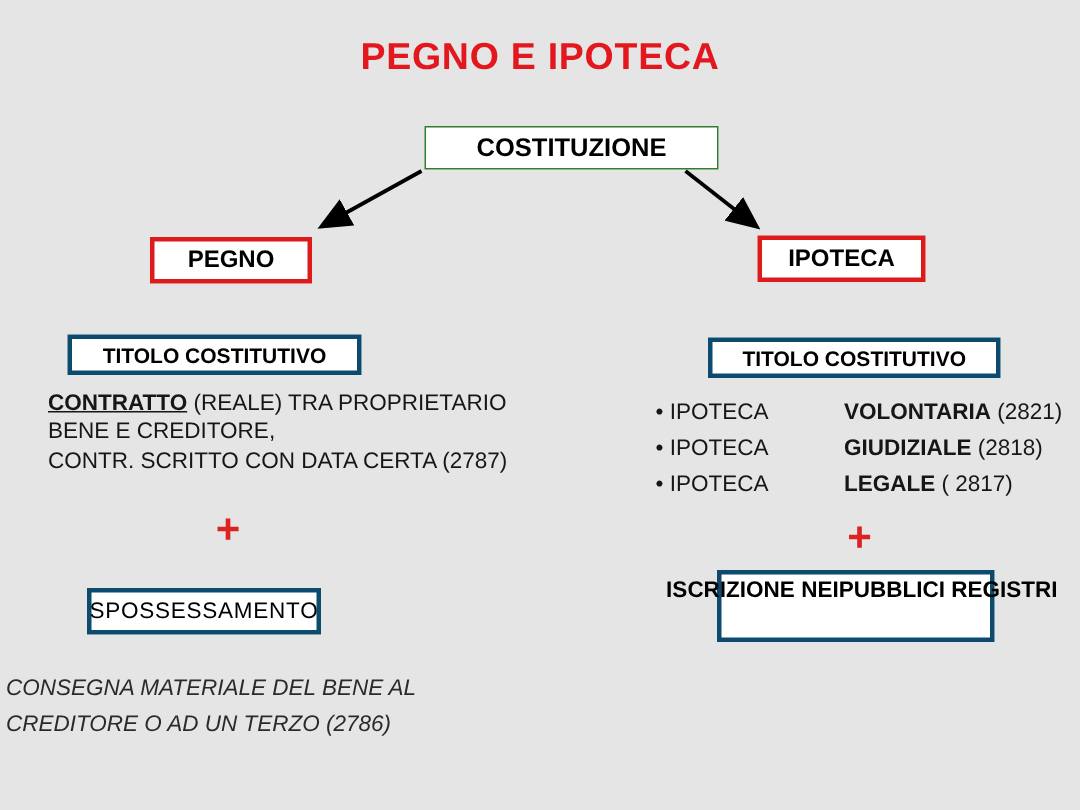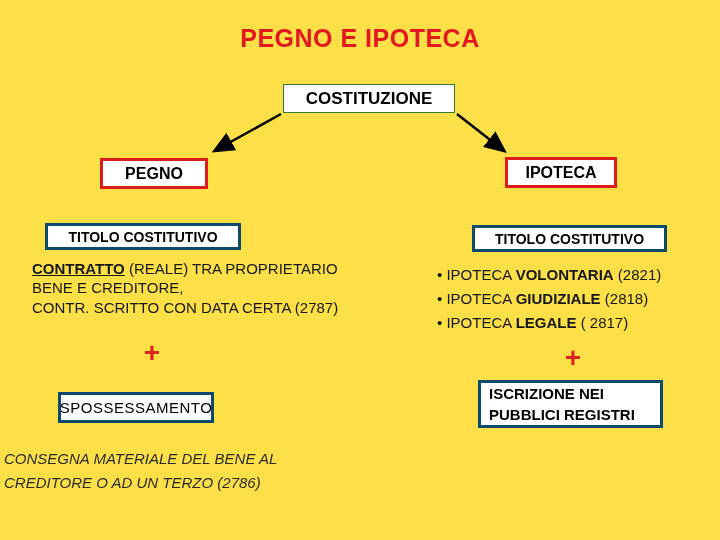--- a/index.html
+++ b/index.html
@@ -1,70 +1,70 @@
 <!DOCTYPE html>
 <html><head>
 <meta charset="utf-8">
 <style>
   html,body{margin:0;padding:0;background:#fff;}
   .slide{
     position:relative;
     width:720px;height:540px;
-    background:#fde047;
+    background:#e5e5e5;
     font-family:"Liberation Sans", sans-serif;
     overflow:hidden;
   }
   .abs{position:absolute;}
   .title{
     left:0;right:0;top:24px;
     text-align:center;
     font-size:25px;
     font-weight:bold;
     color:#e3181e;
     letter-spacing:0.5px;
   }
   .box{
     display:flex;align-items:center;justify-content:center;
     background:#ffffff;
     color:#000;
     box-sizing:border-box;
     white-space:nowrap;
   }
   .box-costituzione{
-    left:283px;top:84px;width:172px;height:29px;
+    left:283px;top:84px;width:196px;height:29px;
     border:1px solid #2e7d32;
     font-size:17px;font-weight:bold;
   }
   .box-red{border:3px solid #dd1b1b;font-weight:bold;font-size:16px;}
   .box-pegno{left:100px;top:158px;width:108px;height:31px;}
   .box-ipoteca{left:505px;top:157px;width:112px;height:31px;}
   .box-green{border:3px solid #0c4a6e;}
   .box-titolo-left{left:45px;top:223px;width:196px;height:27px;font-size:14px;font-weight:bold;}
   .box-titolo-right{left:472px;top:225px;width:195px;height:27px;font-size:14px;font-weight:bold;}
   .box-sposs{left:58px;top:392px;width:156px;height:31px;font-size:15px;font-weight:400;letter-spacing:0.5px;}
   .box-iscrizione{
     left:478px;top:380px;width:185px;height:48px;
-    flex-direction:column;align-items:flex-start;justify-content:center;
+    flex-direction:row;align-items:flex-start;justify-content:center;
     padding-left:8px;
     font-size:15px;font-weight:bold;line-height:21px;
   }
   .left-para{
     left:9px;top:259px;width:360px;
     font-size:15px;line-height:19px;color:#161616;
     white-space:nowrap;
     margin-left:23px;
   }
   .left-para .l3{margin-top:1px;}
   .bold-u{font-weight:bold;text-decoration:underline;}
   .bullets{
     left:437px;top:263px;
     font-size:15px;line-height:24px;color:#161616;
     white-space:nowrap;
   }
-  .bullets b{font-weight:bold;}
+  .bullets b{font-weight:bold;margin-left:47px;}
   .plus{
     color:#dd2222;
     font-size:28px;font-weight:bold;
     width:30px;text-align:center;line-height:28px;
   }
   .plus-left{left:137px;top:339px;}
   .plus-right{left:558px;top:344px;}
   .left-bottom{
     left:4px;top:447px;
     font-size:15px;line-height:24px;color:#2a2a2a;

